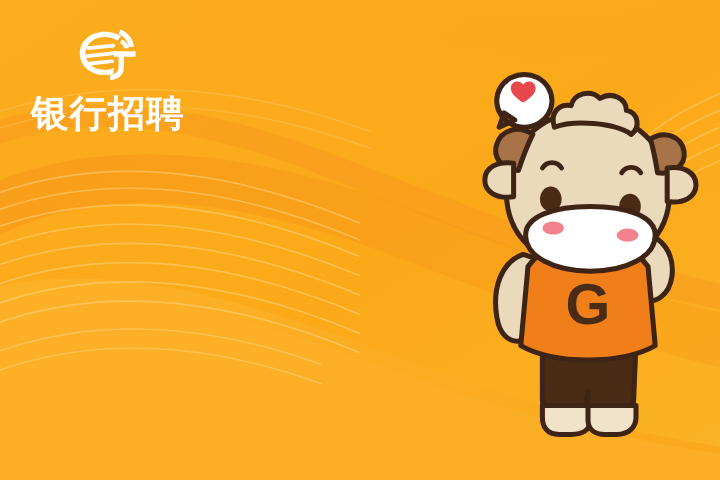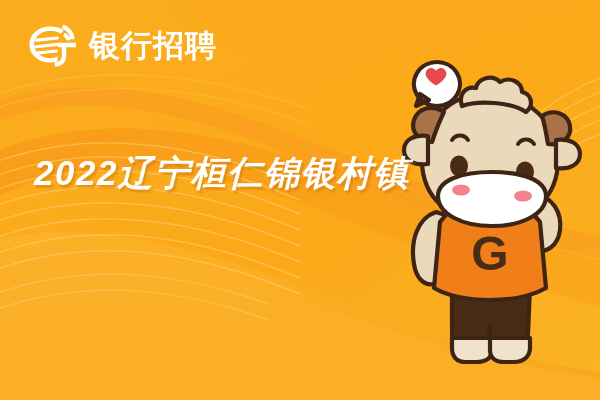--- a/index.html
+++ b/index.html
@@ -24,20 +24,21 @@
     display: block;
   }
   #logo {
     position: absolute;
     left: 26px;
     top: 20px;
     display: flex;
     align-items: center;
     gap: 9px;
     z-index: 5;
+    flex-direction: column;
   }
   #logo-mark { width: 54px; height: 50px; display: block; }
   #logo-text {
     color: #ffffff;
     font-size: 31px;
     font-weight: bold;
     letter-spacing: 1px;
     line-height: 1;
     white-space: nowrap;
   }
@@ -146,21 +147,20 @@
                  C40.2,18.6 39.1,17 37,15.9 Z"></path>
         <path d="M32,22.8 L50,22.8 L50,27.2 L40.2,27.2 L40.2,36.4
                  C40.2,42.2 35.4,46.6 28.8,46.6 L28.8,42.2
                  C32.8,42.2 35.8,39.7 35.8,36.4 L35.8,27.2 L32,27.2 Z"></path>
       </g>
     </svg>
     <span id="logo-text">银行招聘</span>
   </div>
 
   <div id="title-block">
-    <div class="title-line">2022辽宁桓仁锦银村镇</div>
   </div>
 
   <svg id="mascot-svg" viewBox="0 0 600 400">
     <g stroke="#3E2415" stroke-width="4.2" stroke-linejoin="round" stroke-linecap="round">
 
       <g>
         <path d="M437,62 a23,22 0 1,1 -0.1,0 Z M420,94 l-4,12 l13,-6 Z" fill="#FFFFFF"></path>
         <path d="M436,70.5 c-3.2,-4.2 -9.4,-3.1 -10.3,2.2 c-0.8,4.6 4.6,9.2 10.3,12.8
                  c5.7,-3.6 11.1,-8.2 10.3,-12.8 c-0.9,-5.3 -7.1,-6.4 -10.3,-2.2 Z" fill="#E8474B" stroke="none"></path>
       </g>

